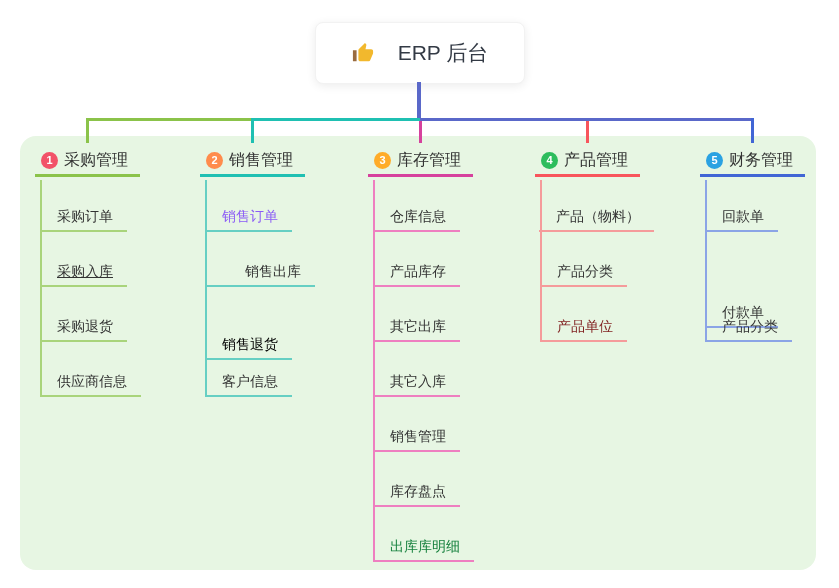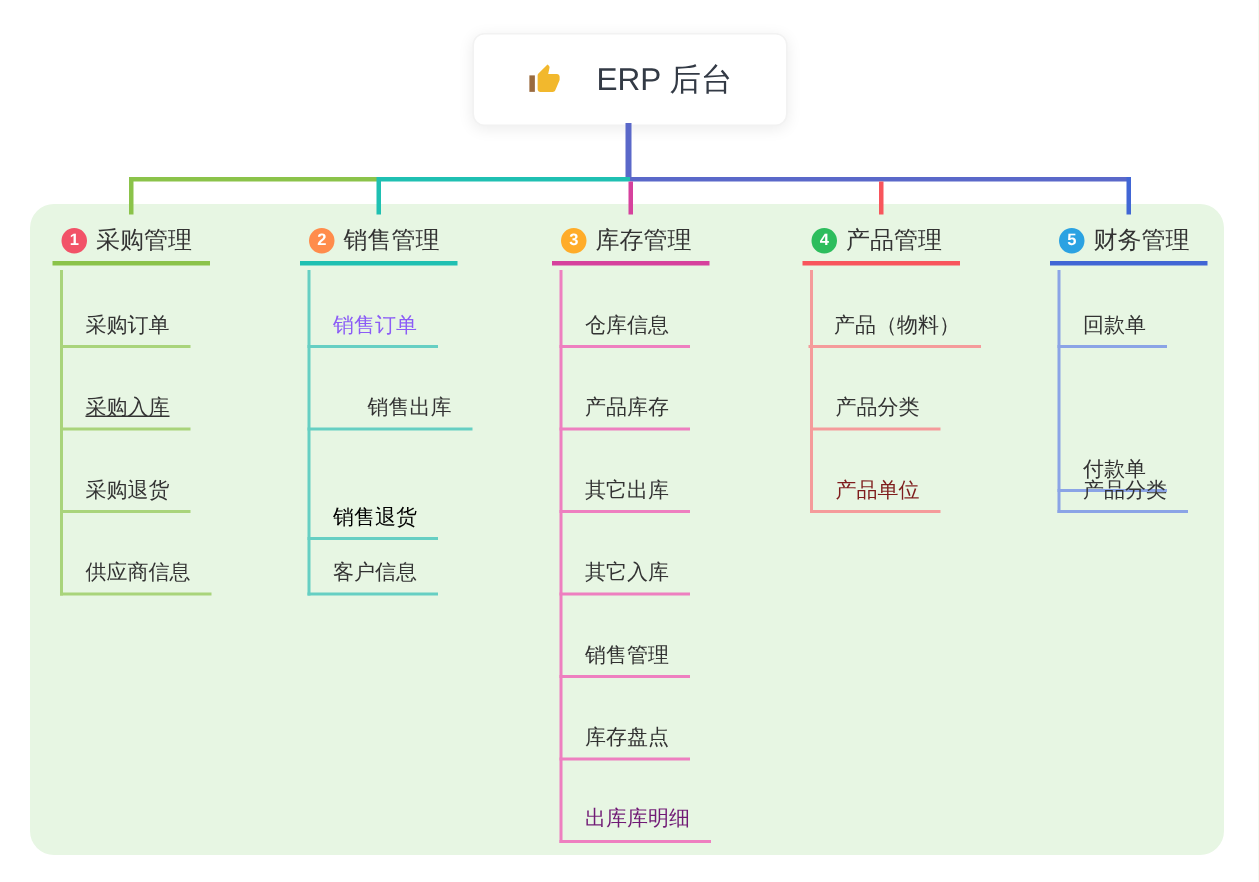--- a/index.html
+++ b/index.html
@@ -84,21 +84,21 @@
       <span class="num-badge" style="background: rgb(255, 172, 41);">3</span>
       <span>库存管理</span>
     </div>
     <div class="line" style="left: 373px; top: 180px; width: 2px; height: 382px; background: rgb(238, 127, 192);"></div>
     <div class="child-node" style="left: 373px; top: 204px; border-bottom: 2px solid rgb(238, 127, 192); color: rgb(51, 51, 51);">仓库信息</div>
     <div class="child-node" style="left: 373px; top: 259px; border-bottom: 2px solid rgb(238, 127, 192); color: rgb(51, 51, 51);">产品库存</div>
     <div class="child-node" style="left: 373px; top: 314px; border-bottom: 2px solid rgb(238, 127, 192); color: rgb(51, 51, 51); text-align: right;">其它出库</div>
     <div class="child-node" style="left: 373px; top: 369px; border-bottom: 2px solid rgb(238, 127, 192); color: rgb(51, 51, 51);">其它入库</div>
     <div class="child-node" style="left: 373px; top: 424px; border-bottom: 2px solid rgb(238, 127, 192); color: rgb(51, 51, 51);">销售管理</div>
     <div class="child-node" style="left: 373px; top: 479px; border-bottom: 2px solid rgb(238, 127, 192); color: rgb(51, 51, 51);">库存盘点</div>
-    <div class="child-node" style="left: 373px; top: 534px; border-bottom: 2px solid rgb(238, 127, 192); color: #701a75; font-family: Liberation Serif, serif;">出库库明细</div>
+    <div class="child-node" style="left: 373px; top: 534px; border-bottom: 2px solid rgb(238, 127, 192); color: #15803d;">出库库明细</div>
     <div class="branch-header" style="left: 535px; border-bottom: 3px solid rgb(248, 85, 92); color: rgb(51, 51, 51);">
       <span class="num-badge" style="background: rgb(45, 189, 93);">4</span>
       <span>产品管理</span>
     </div>
     <div class="line" style="left: 540px; top: 180px; width: 2px; height: 162px; background: rgb(245, 155, 155);"></div>
     <div class="child-node" style="left: 539px; top: 204px; border-bottom: 2px solid rgb(245, 155, 155); color: rgb(51, 51, 51);">产品（物料）</div>
     <div class="child-node" style="left: 540px; top: 259px; border-bottom: 2px solid rgb(245, 155, 155); color: rgb(51, 51, 51);">产品分类</div>
     <div class="child-node" style="left: 540px; top: 314px; border-bottom: 2px solid rgb(245, 155, 155); color: #7f1d1d;">产品单位</div>
     <div class="branch-header" style="left: 700px; border-bottom: 3px solid rgb(65, 102, 213); color: rgb(51, 51, 51);">
       <span class="num-badge" style="background: rgb(43, 162, 226);">5</span>

